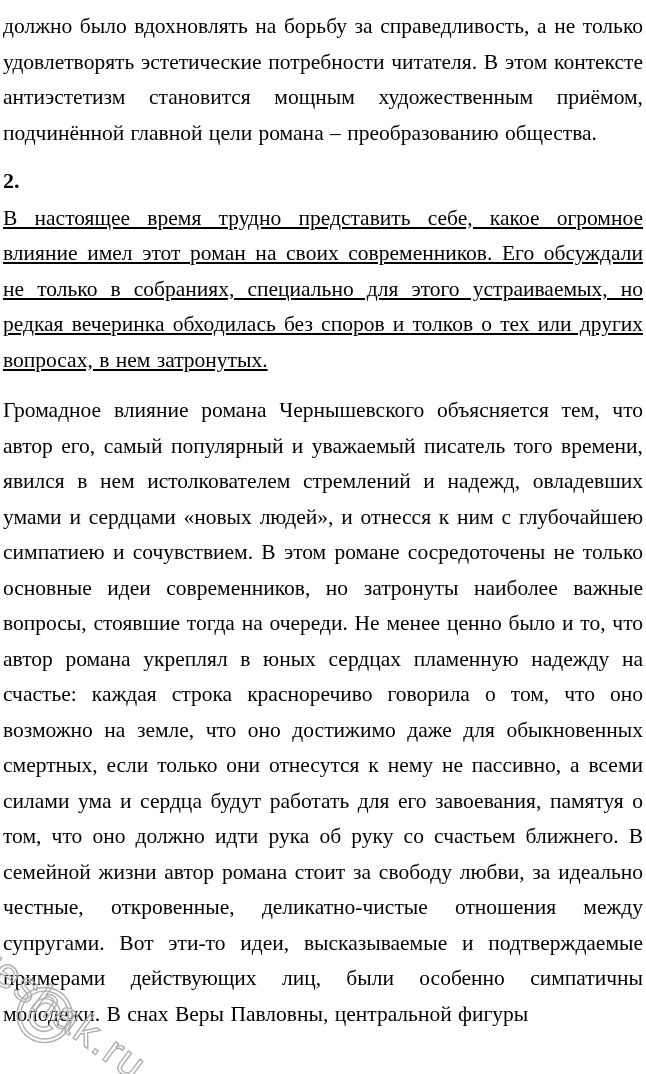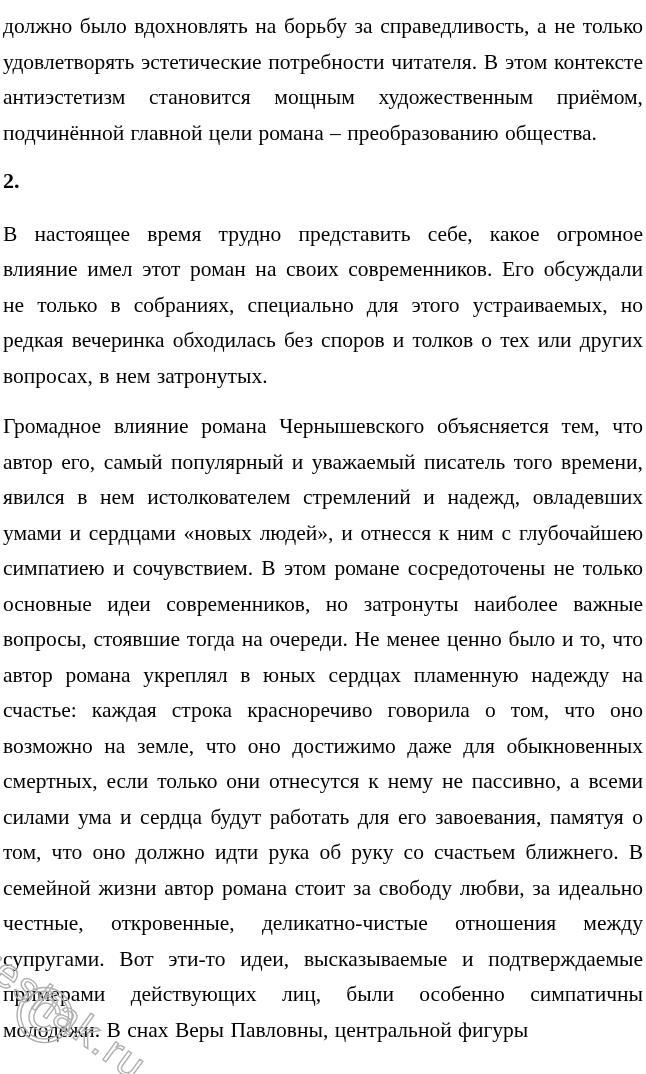--- a/index.html
+++ b/index.html
@@ -39,21 +39,21 @@
     text-align: left;
   }
   .section-title {
     font-weight: bold;
     font-style: italic;
     font-size: 22px;
     line-height: 35.5px;
     text-align: center;
     margin: 9px 0 0 0;
   }
-  .p-first { margin-top: 18px; }
+  .p-first { margin-top: 2px; text-decoration: underline; }
   .p-second { margin-top: 15px; }
 
   
   .watermark {
     position: absolute;
     left: 0; top: 0;
     width: 100%; height: 100%;
     pointer-events: none;
     z-index: 5;
   }

